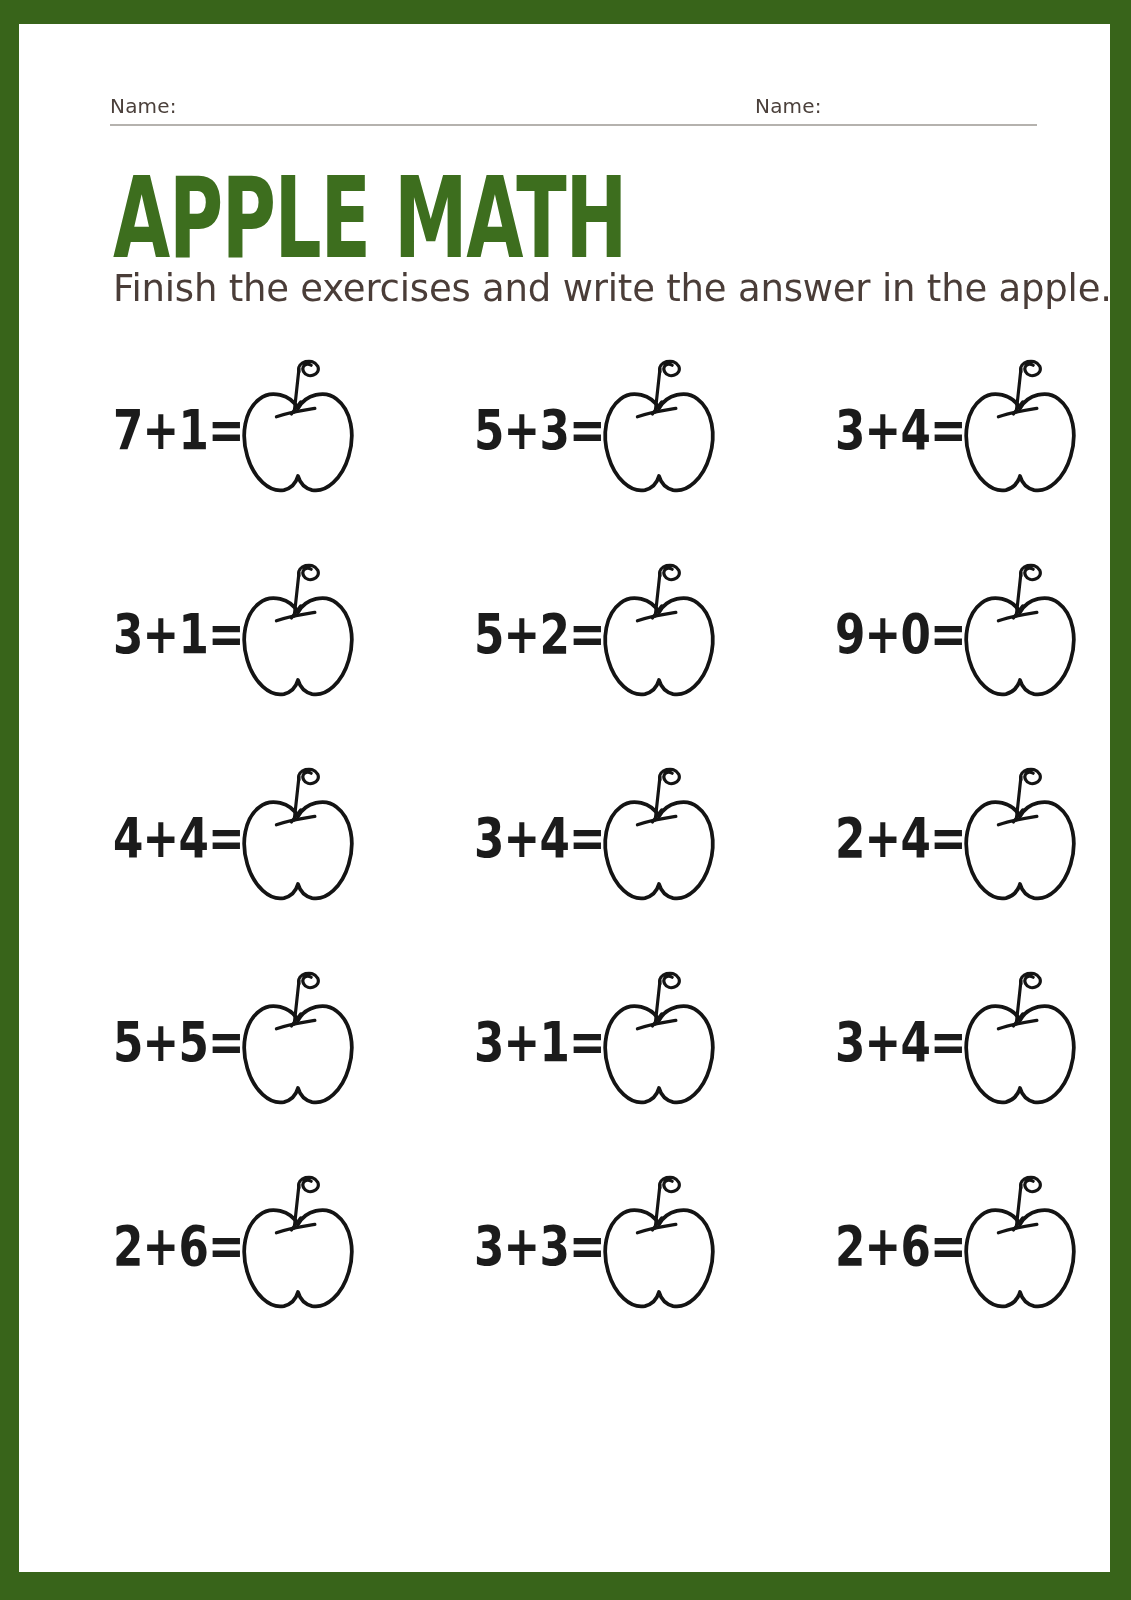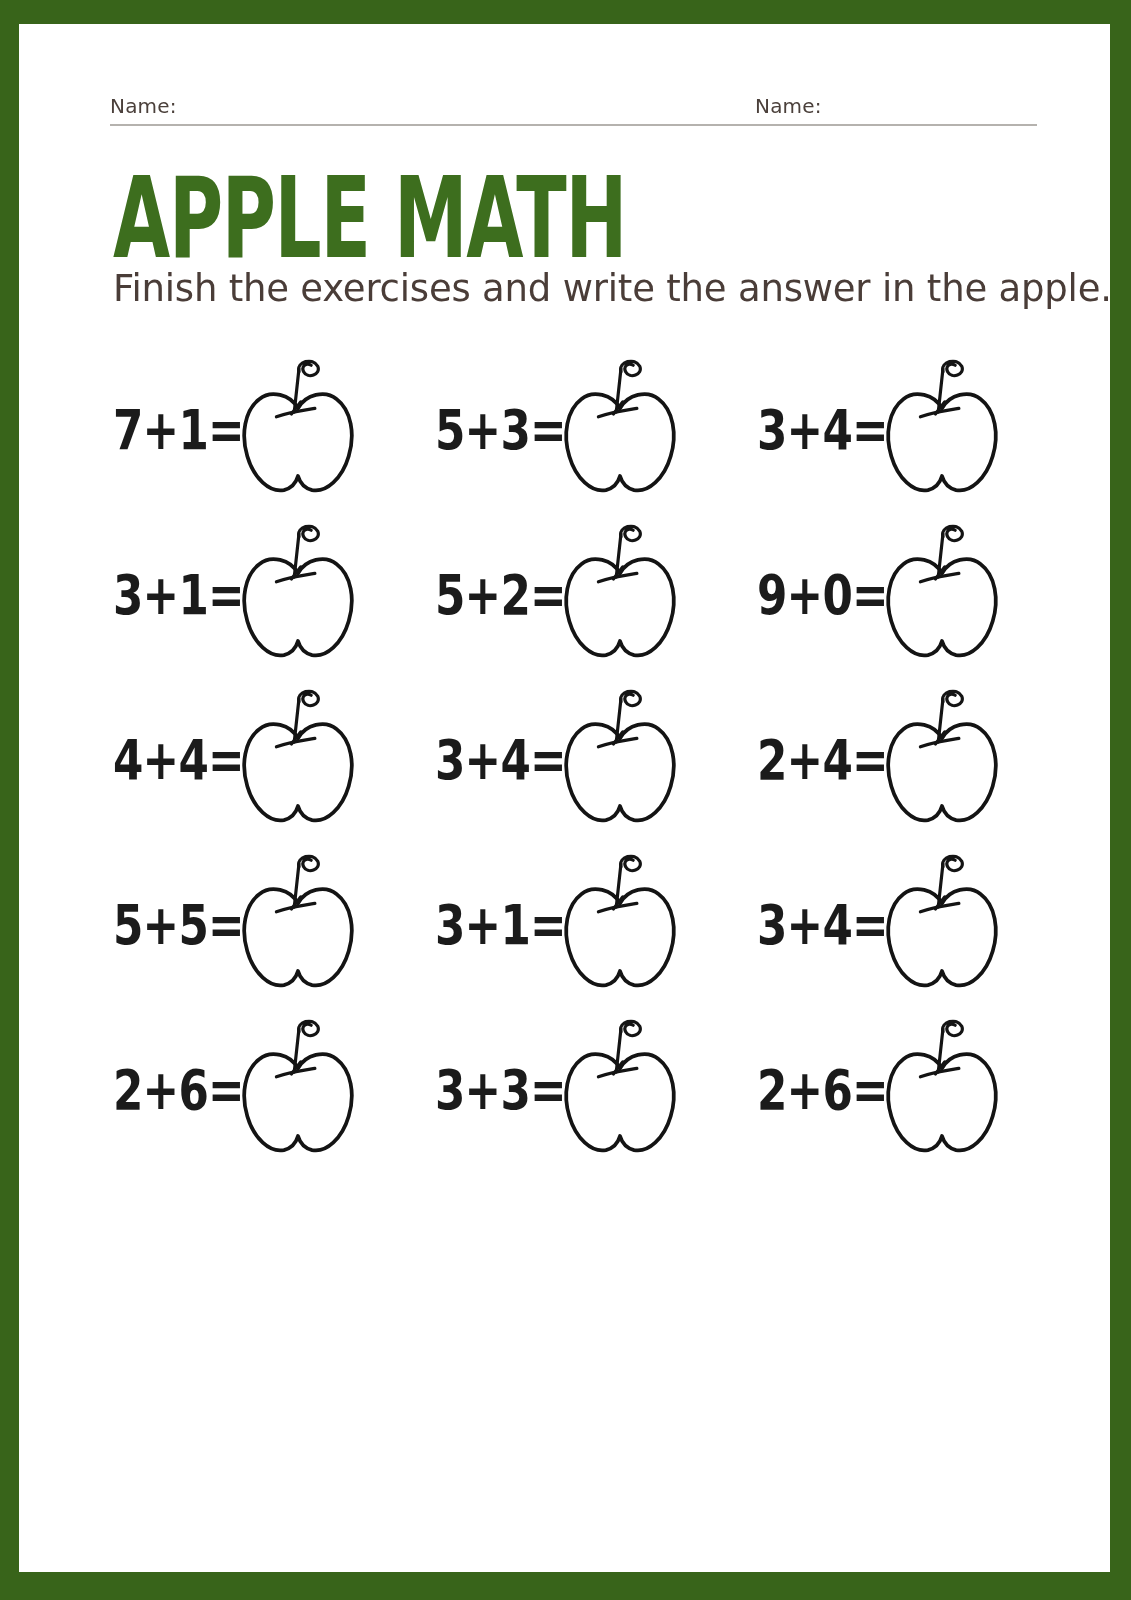--- a/index.html
+++ b/index.html
@@ -58,20 +58,21 @@
   }
 
   
   .grid{
     position:absolute;
     left:94px;top:323px;
     width:975px;
     display:grid;
     grid-template-columns:322px 322px 322px;
     grid-auto-rows:165px;
+    gap:39px;
   }
   .cell{
     display:flex;
     align-items:center;
   }
   .problem{
     width:124px;
     flex:0 0 124px;
     font-size:56px;
     font-weight:bold;

